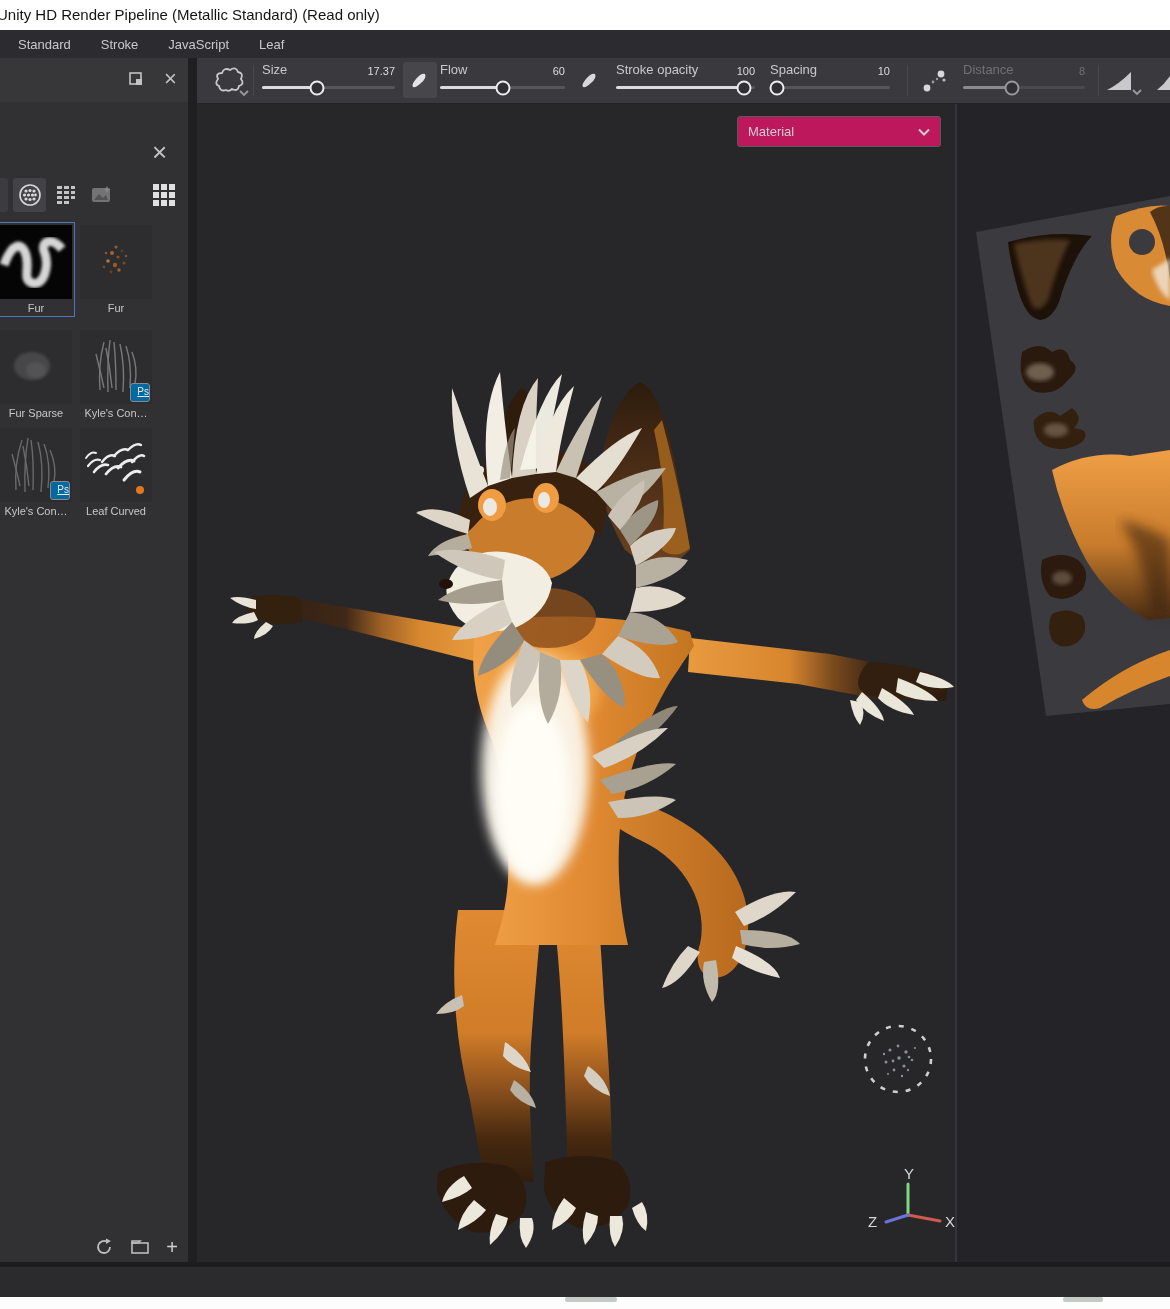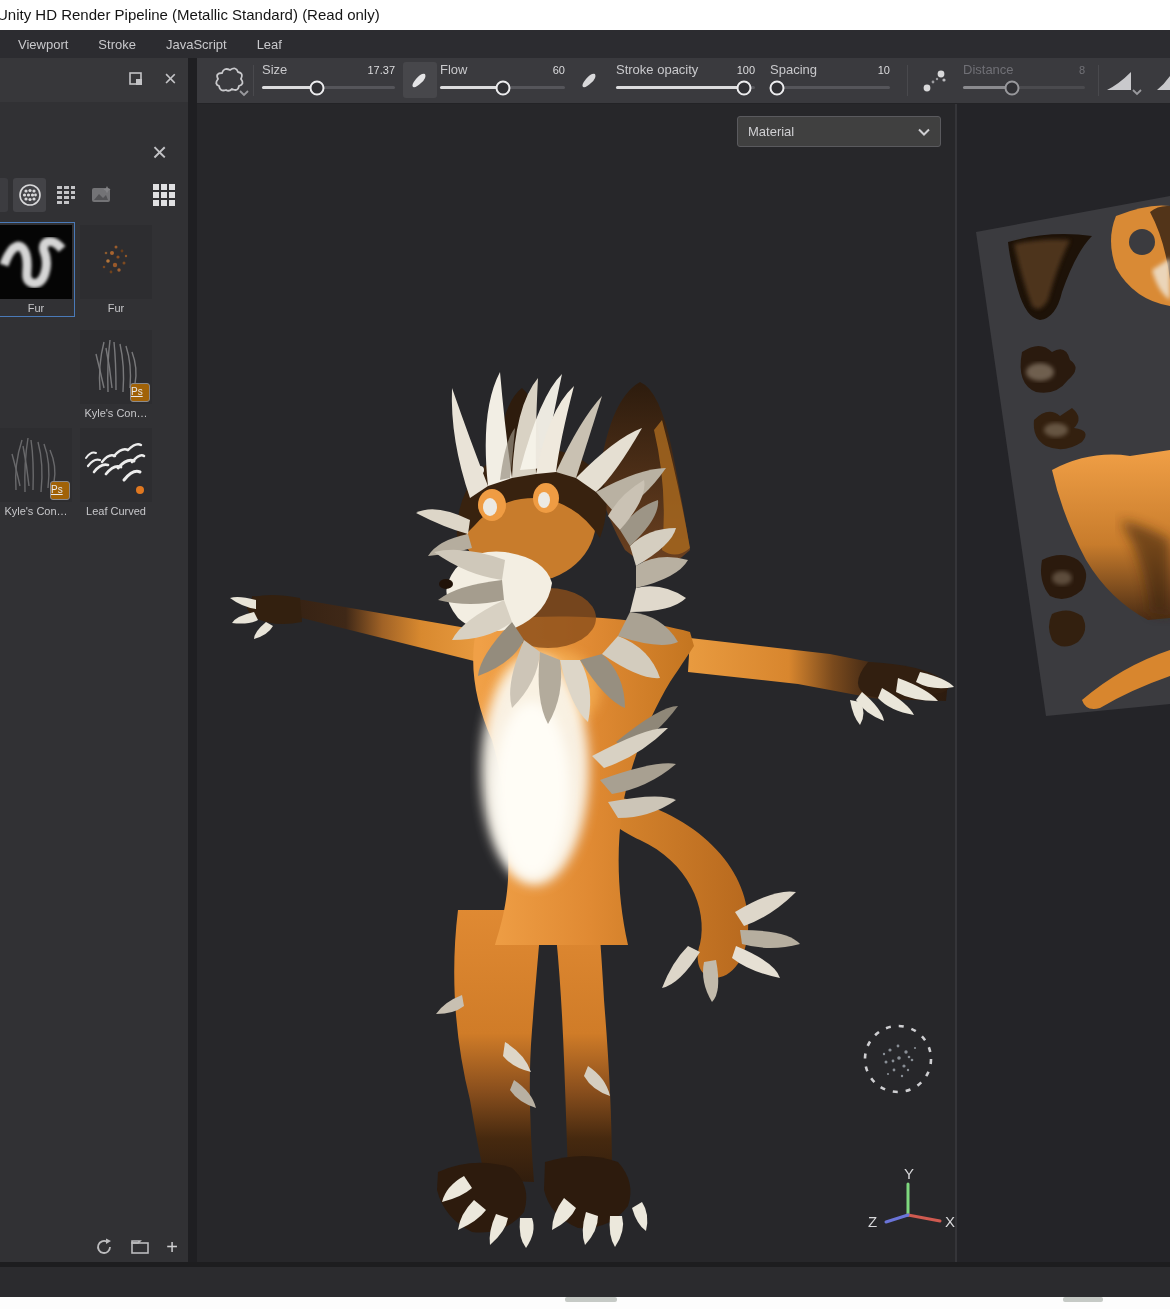--- a/index.html
+++ b/index.html
@@ -14,37 +14,37 @@
 
   
   .menubar{left:0;top:30px;width:1170px;height:28px;background:#2c2c30;display:flex;
     align-items:center;gap:30px;padding-left:18px;box-sizing:border-box;}
   .menubar .mi{color:#c9c9cc;font-size:13px;cursor:default;}
 
   
   .toolbar{left:197px;top:58px;width:973px;height:45px;background:#3a3a3e;border-bottom:1px solid #232326;}
   .tsep{position:absolute;top:7px;width:1px;height:31px;background:#49494d;}
   .tgroup{position:absolute;top:4px;}
-  .trow{display:flex;justify-content:space-between;align-items:center;}
+  .trow{display:flex;justify-content:space-between;align-items:flex-end;}
   .tlabel{color:#c9c9cc;font-size:13px;}
   .tval{color:#dcdcde;font-size:11px;}
   .track{position:relative;margin-top:9px;height:3px;background:#55555a;border-radius:2px;}
   .sl-fill{position:absolute;left:0;top:0;bottom:0;background:#dcdcde;border-radius:2px;}
   .sl-handle{position:absolute;top:50%;width:11px;height:11px;border:2.5px solid #ececee;
     border-radius:50%;background:#303034;transform:translate(-50%,-50%);}
   .tgroup.disabled .tlabel,.tgroup.disabled .tval{color:#707076;}
   .tgroup.disabled .track{background:#4a4a4e;}
   .tgroup.disabled .sl-fill{background:#8a8a8e;}
   .tgroup.disabled .sl-handle{border-color:#98989c;}
   .ticon{position:absolute;color:#c9c9cc;}
 
   
   .view3d{left:197px;top:104px;width:758px;height:1158px;background:#27272a;}
   .view2d{left:955px;top:104px;width:215px;height:1158px;background:#242428;border-left:2px solid #353539;}
-  .material-dd{left:737px;top:116px;width:204px;height:31px;background:#404040;border:1px solid #5a5a5e;
+  .material-dd{left:737px;top:116px;width:204px;height:31px;background:#be185d;border:1px solid #5a5a5e;
     border-radius:3px;box-sizing:border-box;display:flex;align-items:center;justify-content:space-between;
     padding:0 10px;color:#cfcfd2;font-size:13px;}
 
   
   .gutter{left:188px;top:58px;width:9px;height:1204px;background:#1f1f22;}
   .lpanel-head{left:0;top:58px;width:188px;height:44px;background:#37373a;border-bottom:1px solid #28282b;}
   .lpanel{left:0;top:102px;width:188px;height:1130px;background:#313134;}
   .lpanel-bottom{left:0;top:1232px;width:188px;height:30px;background:#313134;display:flex;align-items:center;
     justify-content:flex-end;gap:16px;padding-right:10px;box-sizing:border-box;}
   .hicon{position:absolute;color:#c3c3c6;cursor:default;}
@@ -52,22 +52,22 @@
   .tabsrow{position:absolute;left:0;top:74px;width:188px;height:38px;display:flex;align-items:center;}
   .tab{width:33px;height:34px;display:flex;align-items:center;justify-content:center;border-radius:3px;margin-right:3px;}
   .tab.sel{background:#434347;}
   .tab.dim{opacity:.45;}
 
   .tile{position:absolute;width:72px;}
   .tile .img{width:72px;height:74px;background:#2a2a2d;position:relative;overflow:hidden;box-sizing:border-box;}
   .tile .lbl{margin-top:3px;text-align:center;font-size:11px;color:#c7c7ca;white-space:nowrap;
     overflow:hidden;text-overflow:ellipsis;}
   .tile.selected{outline:1px solid #4a7ab8;outline-offset:2px;}
-  .psbadge{position:absolute;right:2px;bottom:2px;width:18px;height:17px;background:#a16207;border:1px solid #8a8a8e;
-    border-radius:3px;color:#e8e8ea;font-size:10px;line-height:16px;text-align:left;text-decoration:underline;}
+  .psbadge{position:absolute;right:2px;bottom:2px;width:18px;height:17px;background:#0369a1;border:1px solid #8a8a8e;
+    border-radius:3px;color:#e8e8ea;font-size:10px;line-height:16px;text-align:right;text-decoration:underline;}
   .orangedot{position:absolute;right:8px;bottom:8px;width:8px;height:8px;border-radius:50%;background:#e07820;}
 
   
   .strip-dark1{left:0;top:1262px;width:1170px;height:5px;background:#1d1d1f;}
   .strip-dark2{left:0;top:1267px;width:1170px;height:30px;background:#2b2b2e;}
   .strip-white{left:0;top:1297px;width:1170px;height:12px;background:#fdfdfd;}
   .nub{position:absolute;top:0;height:5px;border-radius:2px;background:#c6cac6;}
 
   svg{display:block;}
   .scene{left:0;top:0;pointer-events:none;}
@@ -75,21 +75,21 @@
 </head>
 <body>
 
 <div class="screen">
 
   <div class="abs titlebar">
     <span>Unity HD Render Pipeline (Metallic Standard) (Read only)</span>
   </div>
 
   <div class="abs menubar">
-    <span class="mi">Viewport</span>
+    <span class="mi">Standard</span>
     <span class="mi">Stroke</span>
     <span class="mi">JavaScript</span>
     <span class="mi">Leaf</span>
   </div>
 
   <div class="abs view3d"></div>
   <div class="abs view2d"></div>
 
   <svg class="abs scene" width="1170" height="1309" viewBox="0 0 1170 1309">
     <defs>
@@ -525,20 +525,29 @@
             <circle cx="31" cy="47" r="1.4" fill="#70421c"></circle>
               <circle cx="46" cy="31" r="1.2" fill="#8f5527"></circle>
             <circle cx="36" cy="22" r="1.5" fill="#9a5c2c"></circle>
               <circle cx="24" cy="42" r="1.3" fill="#7a4820"></circle>
           </g>
         </svg>
       </div>
       <div class="lbl">Fur</div>
     </div>
 
+    <div class="tile" style="left:0px;top:228px;">
+      <div class="img" style="background:#2d2d30;">
+        <svg width="72" height="74" viewBox="0 0 72 74">
+          <ellipse cx="32" cy="36" rx="18" ry="14" fill="#47474a" filter="url(#tsoft)"></ellipse>
+          <ellipse cx="36" cy="40" rx="10" ry="8" fill="#525255" filter="url(#tsoft)"></ellipse>
+        </svg>
+      </div>
+      <div class="lbl">Fur Sparse</div>
+    </div>
 
     <div class="tile" style="left:80px;top:228px;">
       <div class="img" style="background:#2d2d30;">
         <svg width="72" height="74" viewBox="0 0 72 74">
           <g stroke="#aaaaac" stroke-width="1.4" fill="none" opacity=".6">
             <path d="M20,60 Q18,35 24,12"></path>
               <path d="M28,62 Q27,34 30,10"></path>
               <path d="M36,60 Q36,32 34,12"></path>
             <path d="M43,62 Q45,36 40,14"></path>
               <path d="M50,58 Q52,34 46,16"></path>

